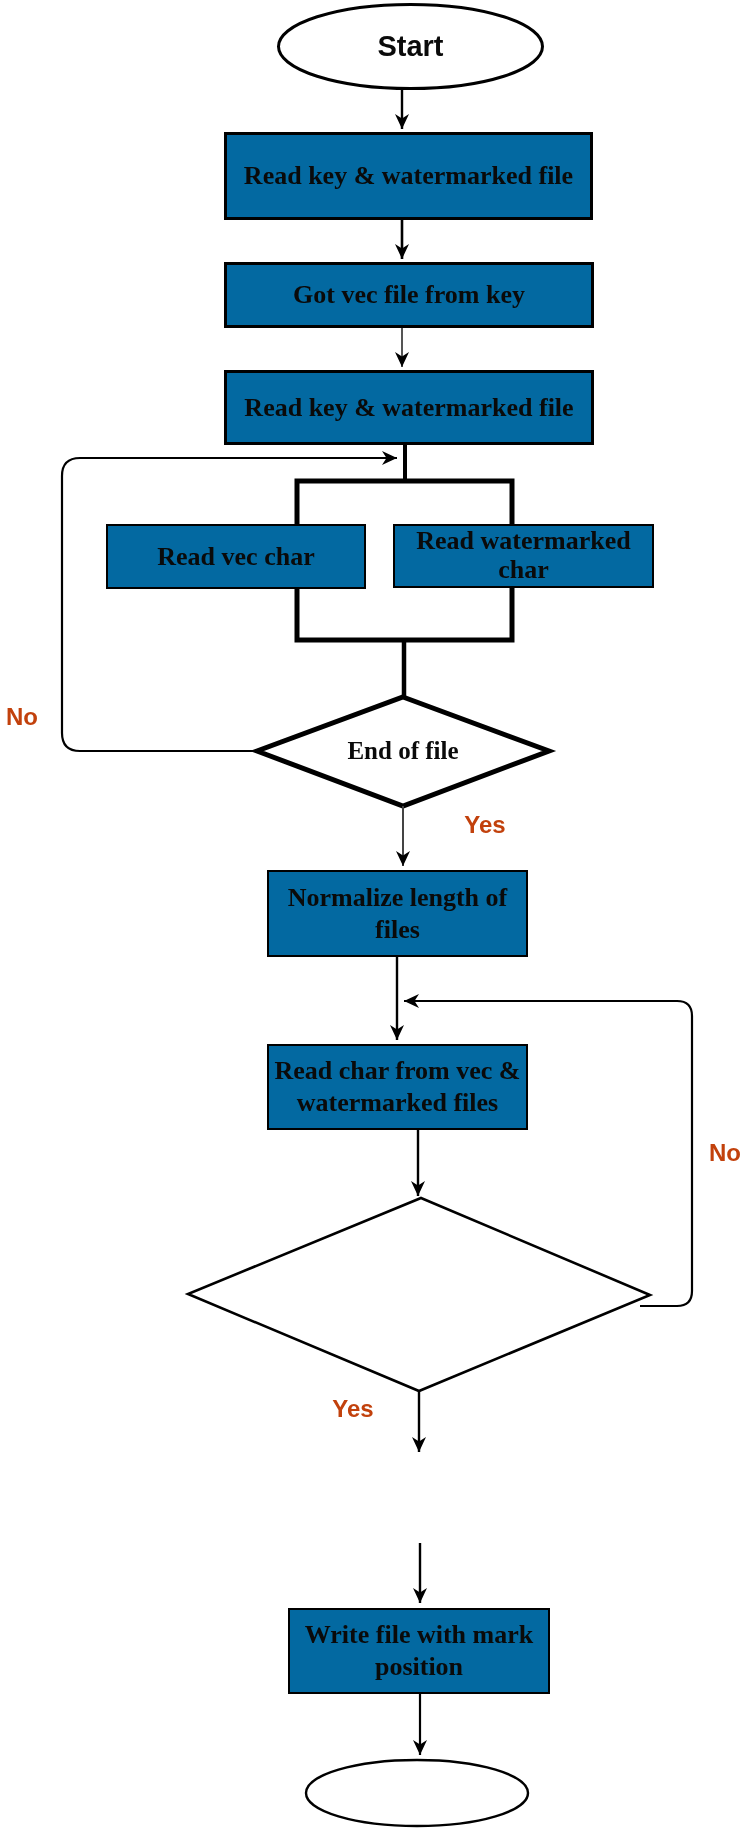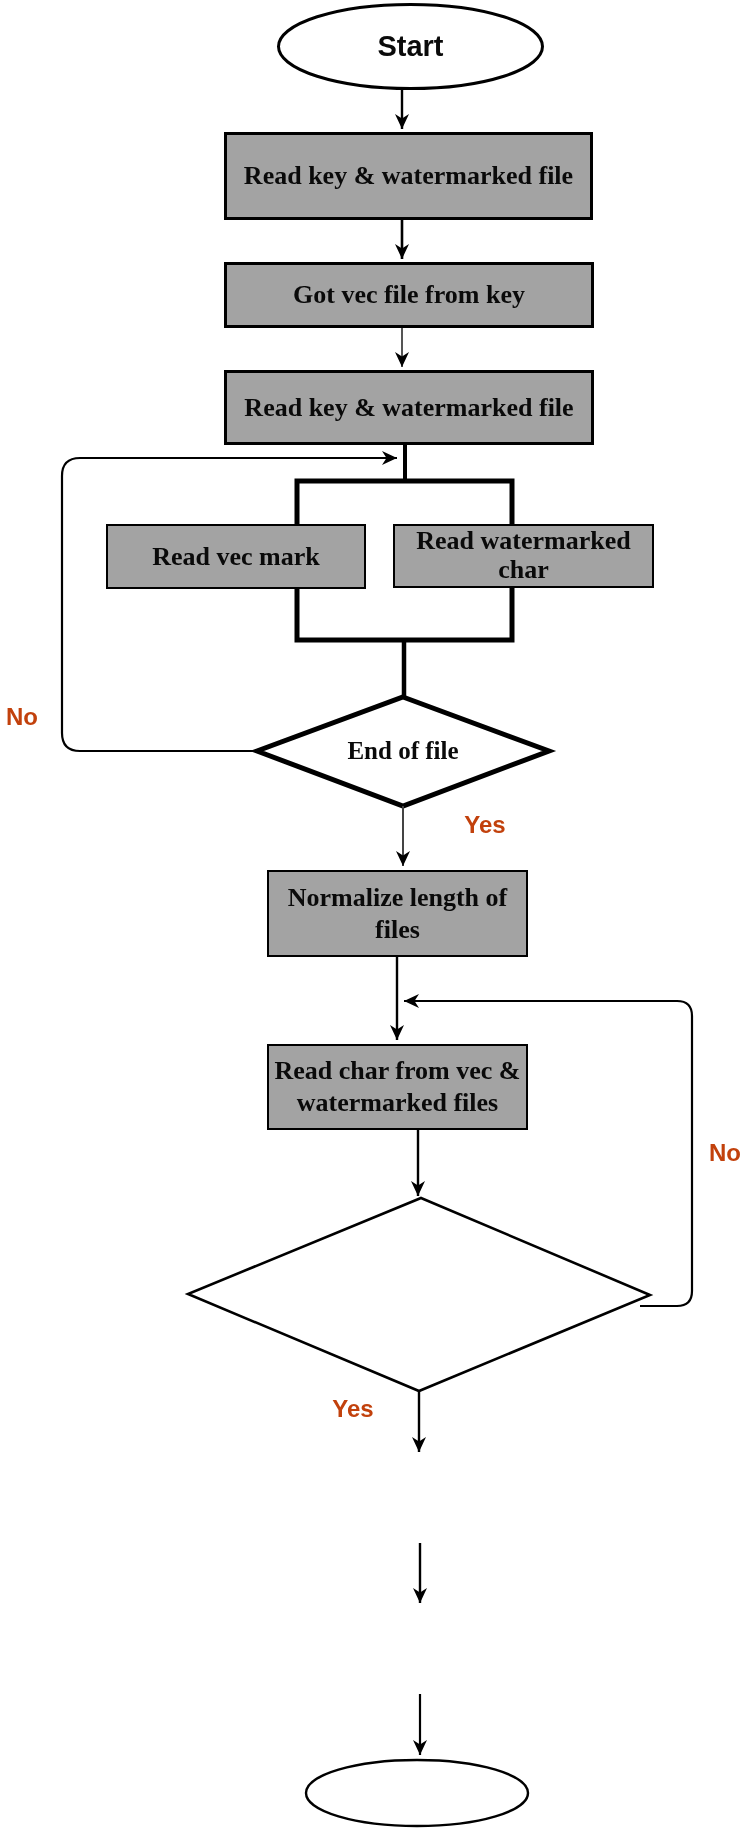--- a/index.html
+++ b/index.html
@@ -10,21 +10,21 @@
     font-family:"Liberation Serif", serif;
     color:#0a0a0a;
     overflow:hidden;
   }
   .layer{position:absolute;left:0;top:0;width:745px;height:1828px;}
   .node{
     position:absolute;
     box-sizing:border-box;
     display:flex;align-items:center;justify-content:center;
     text-align:center;
-    background:#a3a3a3;
+    background:#0369a1;
     border:3px solid #000;
     font-weight:bold;
     font-size:26px;
     line-height:1.22;
     padding:0 4px;
   }
   .label{
     position:absolute;
     display:flex;align-items:center;justify-content:center;
     text-align:center;
@@ -86,29 +86,30 @@
 
     <ellipse cx="417" cy="1793" rx="111" ry="33" fill="#fff" stroke="#000" stroke-width="2.4"></ellipse>
   </svg>
 
   <div class="node" style="left:224px;top:132px;width:369px;height:88px;">Read key &amp; watermarked file</div>
 
   <div class="node" style="left:224px;top:262px;width:370px;height:66px;">Got vec file from key</div>
 
   <div class="node" style="left:224px;top:370px;width:370px;height:75px;">Read key &amp; watermarked file</div>
 
-  <div class="node" style="left:106px;top:524px;width:260px;height:65px;border-width:2.5px;">Read vec mark</div>
+  <div class="node" style="left:106px;top:524px;width:260px;height:65px;border-width:2.5px;">Read vec char</div>
 
   <div class="node" style="left:393px;top:524px;width:261px;height:64px;border-width:2.5px;line-height:1.1;">Read watermarked char</div>
 
   <div class="node" style="left:267px;top:870px;width:261px;height:87px;border-width:2.5px;">Normalize length of files</div>
 
   <div class="node" style="left:267px;top:1044px;width:261px;height:86px;border-width:2.5px;">Read char from vec &amp; watermarked files</div>
 
 
+  <div class="node" style="left:288px;top:1608px;width:262px;height:86px;border-width:2.5px;">Write file with mark position</div>
 
   <div class="label terminal" style="left:278px;top:4px;width:265px;height:85px;">Start</div>
 
 
   <div class="label" style="left:257px;top:699px;width:292px;height:104px;font-size:25px;">End of file</div>
 
 
   <div class="label edge-label" style="left:0px;top:702px;width:44px;height:30px;">No</div>
 
   <div class="label edge-label" style="left:450px;top:810px;width:70px;height:30px;">Yes</div>

